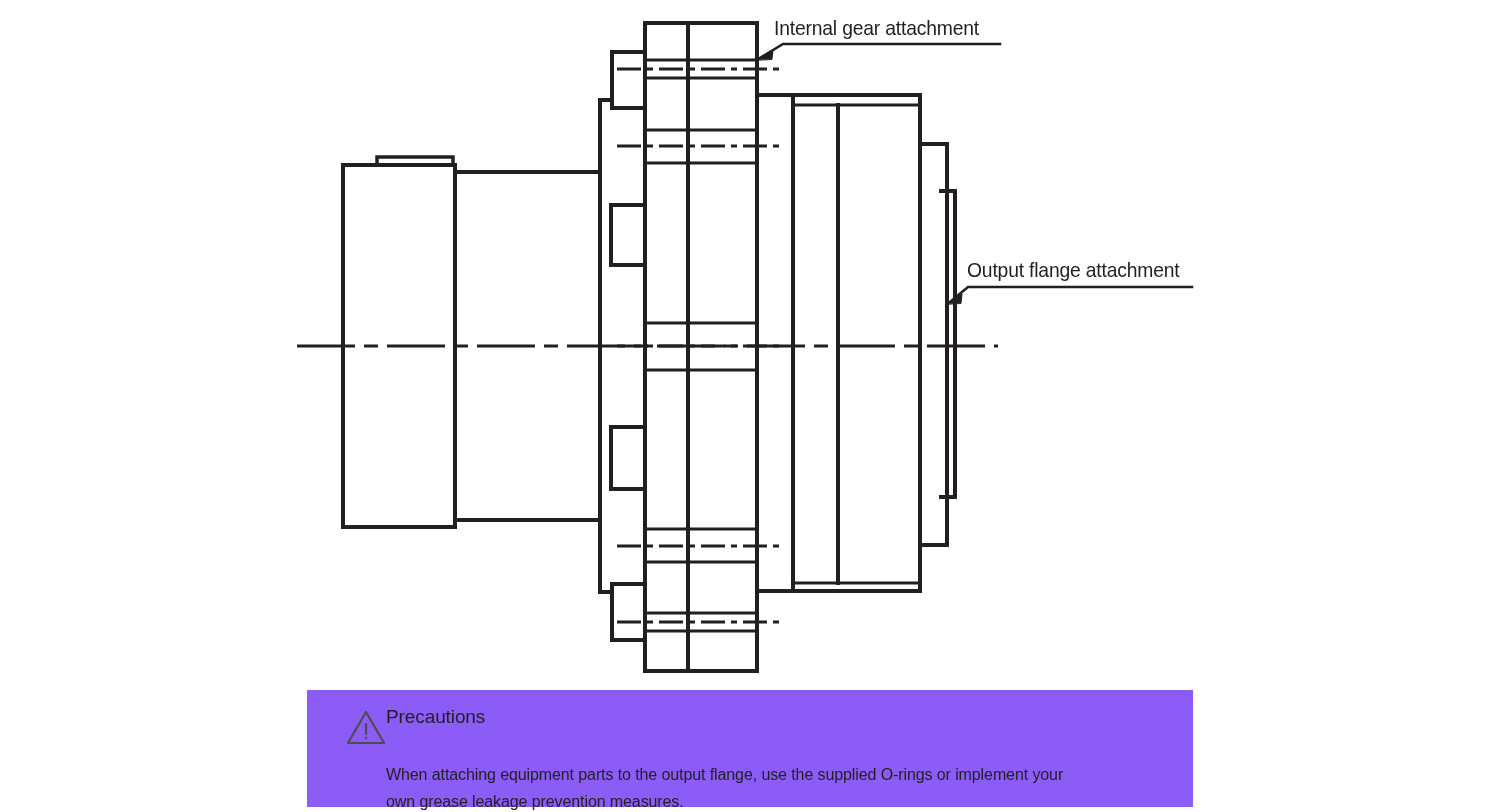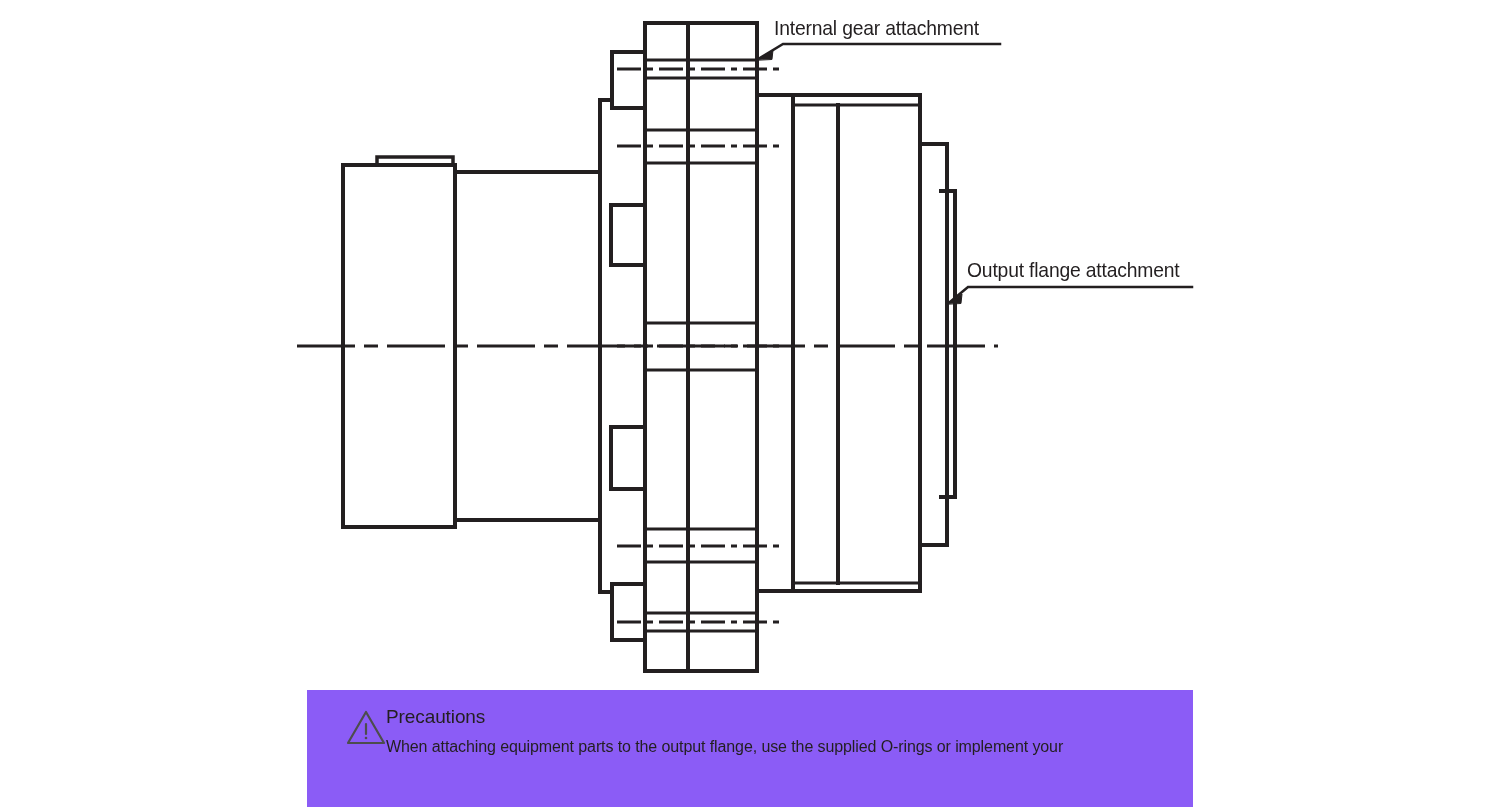--- a/index.html
+++ b/index.html
@@ -66,20 +66,21 @@
     letter-spacing: -0.1px;
   }
   .precaution-line {
     position: absolute;
     left: 79px;
     font-size: 16px;
     color: #231f20;
     font-family: "Liberation Sans", sans-serif;
     letter-spacing: -0.1px;
     white-space: nowrap;
+    margin-top: 28px;
   }
   #precaution-line-1 { top: 48px; }
   #precaution-line-2 { top: 75px; }
 </style>
 </head>
 <body>
 
 <div id="page">
 
   <svg id="drawing-svg" viewBox="0 0 1500 812" xmlns="http://www.w3.org/2000/svg">
@@ -163,15 +164,16 @@
     <svg id="precaution-icon" viewBox="0 0 42 40" xmlns="http://www.w3.org/2000/svg">
       <path d="M 21,4 L 39,35 L 3,35 Z" fill="none" stroke="#4d4d4d" stroke-width="2.2" stroke-linejoin="round"></path>
       <path d="M 21,16 L 21,26" stroke="#4d4d4d" stroke-width="2.2" stroke-linecap="round"></path>
       <circle cx="21" cy="30" r="1.3" fill="#4d4d4d"></circle>
     </svg>
 
     <div id="precautions-title">Precautions</div>
 
     <div class="precaution-line" id="precaution-line-1">When attaching equipment parts to the output flange, use the supplied O-rings or implement your</div>
 
+    <div class="precaution-line" id="precaution-line-2">own grease leakage prevention measures.</div>
   </div>
 
 </div>
 
 </body></html>

